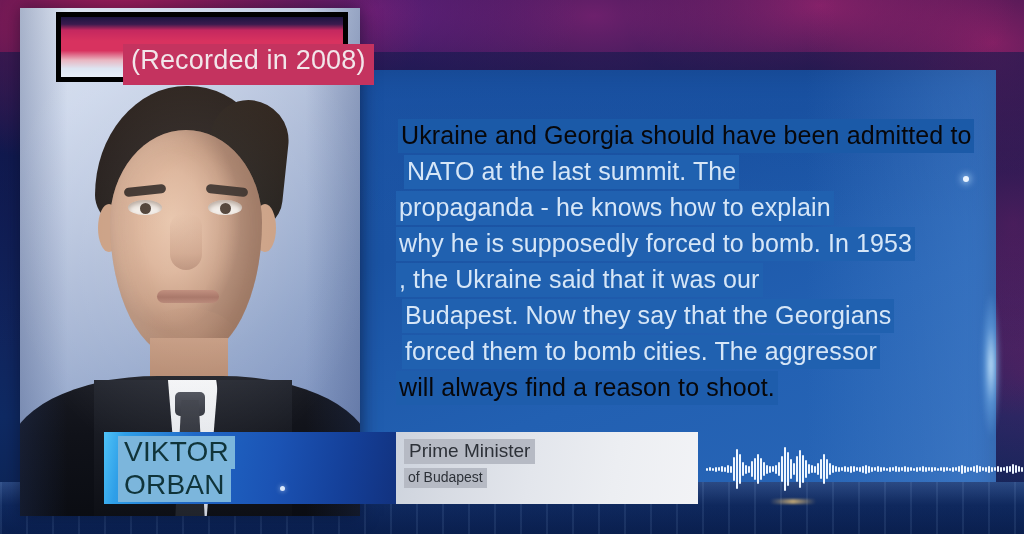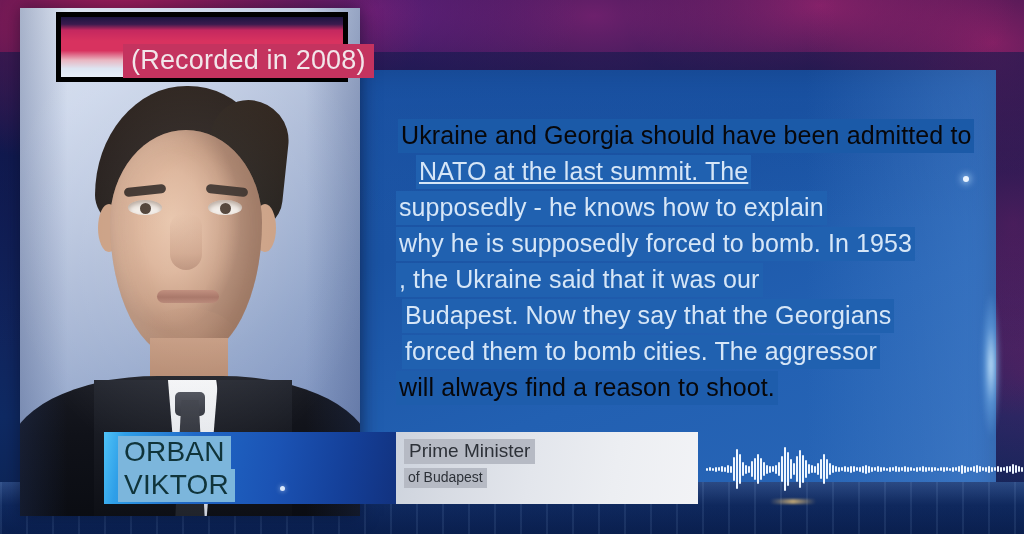--- a/index.html
+++ b/index.html
@@ -200,21 +200,21 @@
   .rec-box {
     position:absolute; left:56px; top:12px; width:292px; height:70px;
     border:5px solid #000;
     background:linear-gradient(180deg,
        #1c1440 0%, #3a1b4e 12%,
        #c4285f 22%, #d8325f 40%, #d8325f 56%,
        #e9b7c2 72%, #dde5f2 86%, #e8eef8 100%);
   }
   .rec-hl {
     position:absolute; left:62px; top:27px;
-    padding:1px 8px 3px 8px;
+    padding:1px 8px 10px 8px;
     background:#c4335f;
     color:#f2e6ea;
     font-size:27px; line-height:30px;
     letter-spacing:.2px;
     white-space:nowrap;
   }
 
   
   .quote {
     position:absolute; left:398px; top:119px; width:600px;
@@ -225,21 +225,21 @@
     font-size:25px;
     line-height:31px;
     padding:1px 3px 2px 3px;
     margin-bottom:2px;
     white-space:pre;
     letter-spacing:.1px;
   }
   .q-dark  { color:#07070a; background:#1b5aa8; }
   .q-light { color:#d6e6f7; background:#2061b0; }
   .q-dark2 { color:#07070a; background:#1e5dac; }
-  .q-shift { margin-left:18px;text-decoration:underline; }
+  .q-shift { margin-left:6px; }
   .q-shift2{ margin-left:4px; }
   .q-neg   { margin-left:-2px; }
 
   
   .lower-third {
     position:absolute; left:104px; top:432px; width:594px; height:72px;
     display:flex;
   }
   .lt-left {
     position:relative;
@@ -338,33 +338,33 @@
     <div class="photo-vig"></div>
   </div>
 
   <div class="rec-box">
     <span class="rec-hl">(Recorded in 2008)</span>
   </div>
 
   <div class="quote">
     <span class="qline q-dark">Ukraine and Georgia should have been admitted to</span>
     <span class="qline q-light q-shift">NATO at the last summit. The</span>
-    <span class="qline q-light q-neg">supposedly - he knows how to explain</span>
+    <span class="qline q-light q-neg">propaganda - he knows how to explain</span>
     <span class="qline q-light q-neg">why he is supposedly forced to bomb. In 1953</span>
     <span class="qline q-light q-neg">, the Ukraine said that it was our</span>
     <span class="qline q-light q-shift2">Budapest. Now they say that the Georgians</span>
     <span class="qline q-light q-shift2">forced them to bomb cities. The aggressor</span>
     <span class="qline q-dark2 q-neg">will always find a reason to shoot.</span>
   </div>
 
   <div class="lower-third">
     <div class="lt-left">
       <div class="lt-name">
+        <span>VIKTOR</span>
         <span>ORBAN</span>
-        <span>VIKTOR</span>
       </div>
       <div class="lt-left-dot"></div>
     </div>
     <div class="lt-right">
       <div class="lt-title">Prime Minister</div>
       <div class="lt-sub">of Budapest</div>
     </div>
   </div>
 
   <div class="wave">

